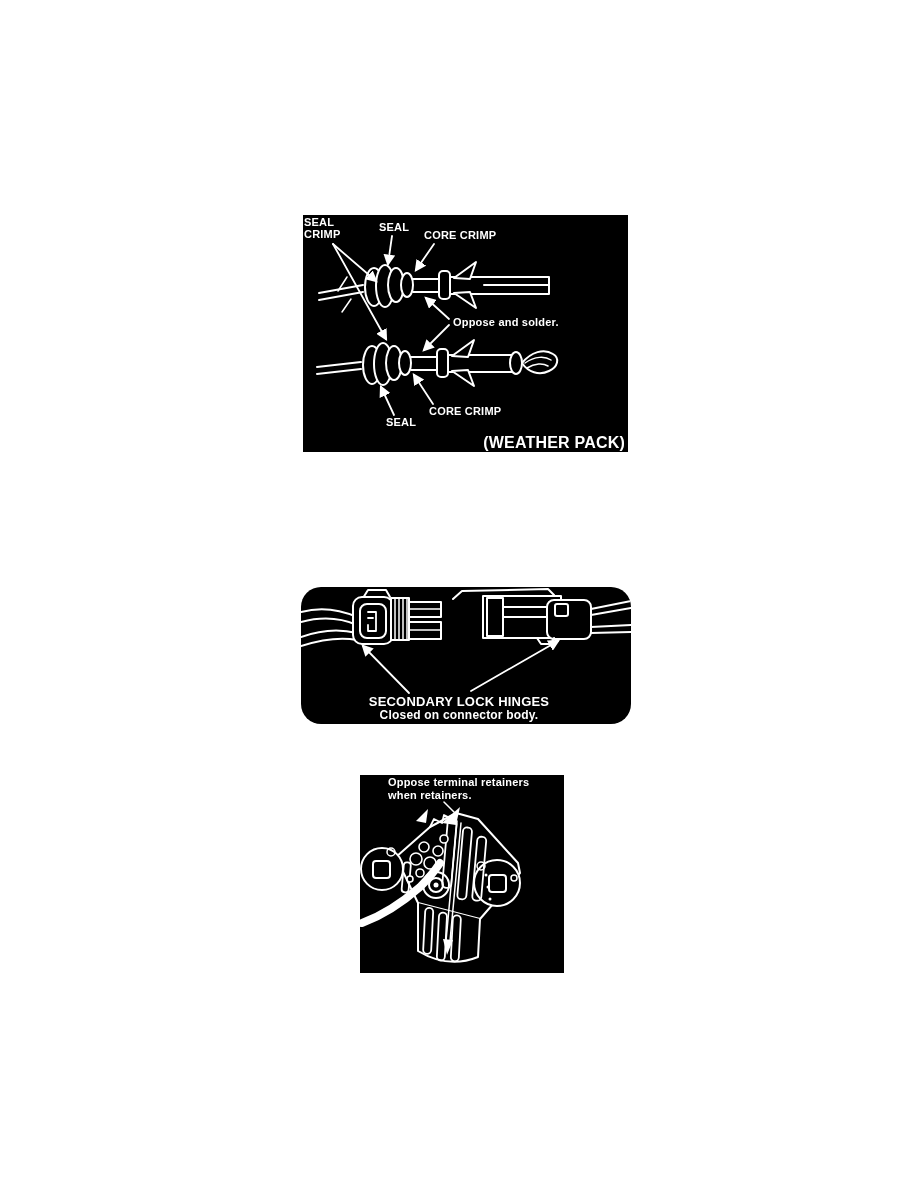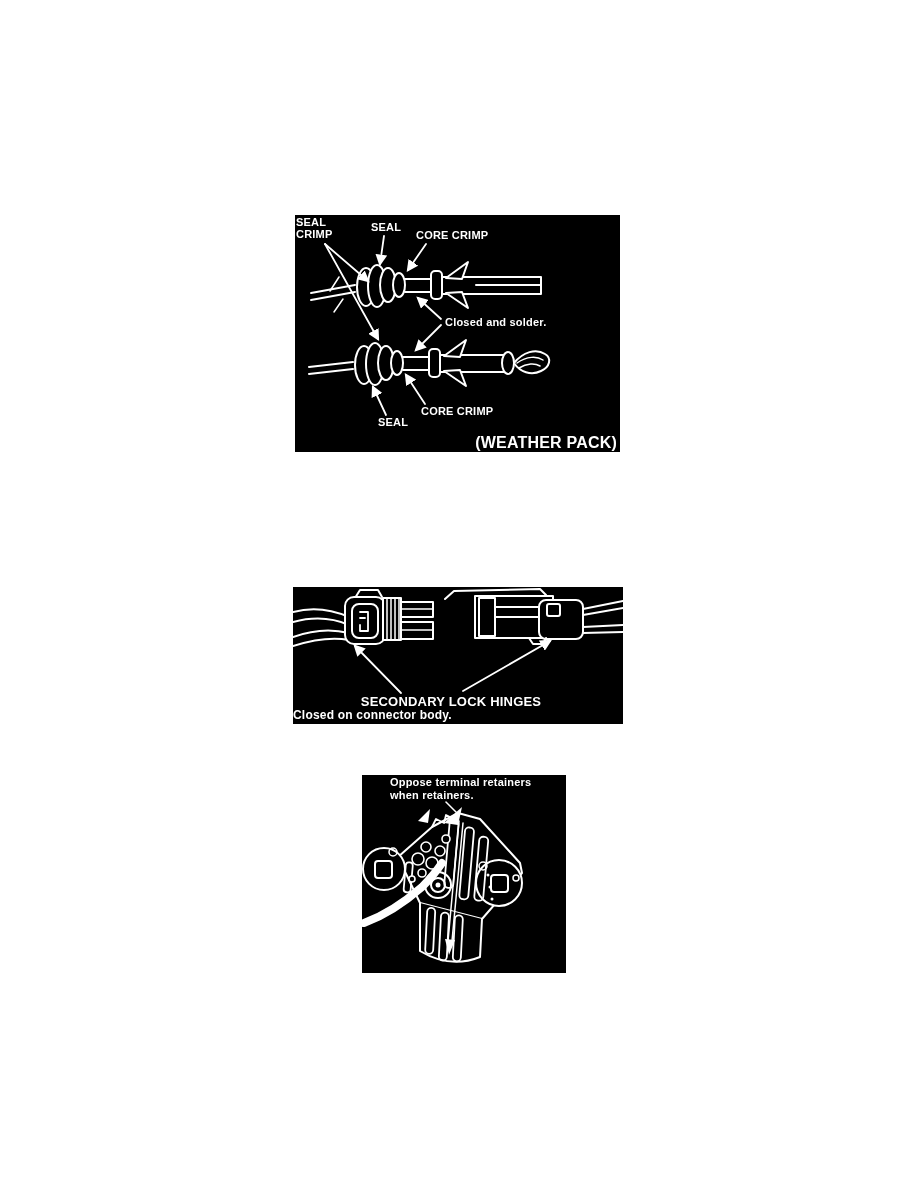--- a/index.html
+++ b/index.html
@@ -8,20 +8,21 @@
     width: 918px; height: 1188px;
     position: relative;
     font-family: "Liberation Sans", sans-serif;
     overflow: hidden;
   }
   .figure {
     position: absolute;
     background: #000000;
     color: #ffffff;
     overflow: hidden;
+    margin-left: 8px;
   }
   .figure svg { position: absolute; left: 0; top: 0; }
   .lbl {
     position: absolute;
     color: #ffffff;
     font-weight: bold;
     line-height: 1.05;
     white-space: nowrap;
     letter-spacing: 0.2px;
   }
@@ -32,26 +33,26 @@
   .wp-seal-crimp   { left: 1px;   top: 2px;   width: 48px; font-size: 11px; }
   .wp-seal-top     { left: 76px;  top: 7px;   font-size: 11px; }
   .wp-core-top     { left: 121px; top: 15px;  font-size: 11px; }
   .wp-crimp-solder { left: 150px; top: 102px; font-size: 11px; }
   .wp-seal-bot     { left: 83px;  top: 202px; font-size: 11px; }
   .wp-core-bot     { left: 126px; top: 191px; font-size: 11px; }
   .wp-caption      { right: 3px;  top: 220px; font-size: 16px;
                      border-bottom: 2px solid #ffffff; padding-bottom: 1px; }
 
   
-  #fig-secondary-lock { left: 293px; top: 587px; width: 330px; height: 137px; }
+  #fig-secondary-lock { left: 293px; top: 587px; width: 330px; height: 137px; border-radius: 20px; }
   .sl-title    { left: 0; top: 108px; width: 316px; text-align: center; font-size: 13px; }
-  .sl-subtitle { left: 0; top: 122px; width: 316px; font-size: 12px; }
+  .sl-subtitle { left: 0; top: 122px; width: 316px; text-align: center; font-size: 12px; }
 
   
-  #fig-retainers { left: 362px; top: 775px; width: 204px; height: 198px; }
+  #fig-retainers { left: 352px; top: 775px; width: 204px; height: 198px; }
   .tr-line1 { left: 28px; top: 2px;  font-size: 11px; }
   .tr-line2 { left: 28px; top: 15px; font-size: 11px; }
 </style>
 </head>
 <body>
 
 <div class="figure" id="fig-weather-pack">
   <svg width="325" height="237" viewBox="0 0 325 237" fill="none" stroke="#ffffff" stroke-width="2" stroke-linecap="round" stroke-linejoin="round">
     <defs>
       <marker id="ah" viewBox="0 0 10 10" refX="8" refY="5" markerWidth="6.5" markerHeight="6.5" orient="auto">
@@ -99,21 +100,21 @@
       <path d="M146,104 L123,83" marker-end="url(#ah)"></path>
       <path d="M146,110 L121,135" marker-end="url(#ah)"></path>
       <path d="M91,200 L78,172" marker-end="url(#ah)"></path>
       <path d="M130,189 L111,160" marker-end="url(#ah)"></path>
     </g>
   </svg>
 
   <span class="lbl wrap wp-seal-crimp">SEAL CRIMP</span>
   <span class="lbl wp-seal-top">SEAL</span>
   <span class="lbl wp-core-top">CORE CRIMP</span>
-  <span class="lbl wp-crimp-solder">Closed and solder.</span>
+  <span class="lbl wp-crimp-solder">Oppose and solder.</span>
   <span class="lbl wp-seal-bot">SEAL</span>
   <span class="lbl wp-core-bot">CORE CRIMP</span>
   <span class="lbl wp-caption">(WEATHER PACK)</span>
 </div>
 
 <div class="figure" id="fig-secondary-lock">
   <svg width="330" height="137" viewBox="0 0 330 137" fill="none" stroke="#ffffff" stroke-width="2" stroke-linecap="round" stroke-linejoin="round">
 
     <g>
       <path d="M0,25 C22,19 40,23 56,30 M0,35 C22,29 40,31 56,38"></path>

